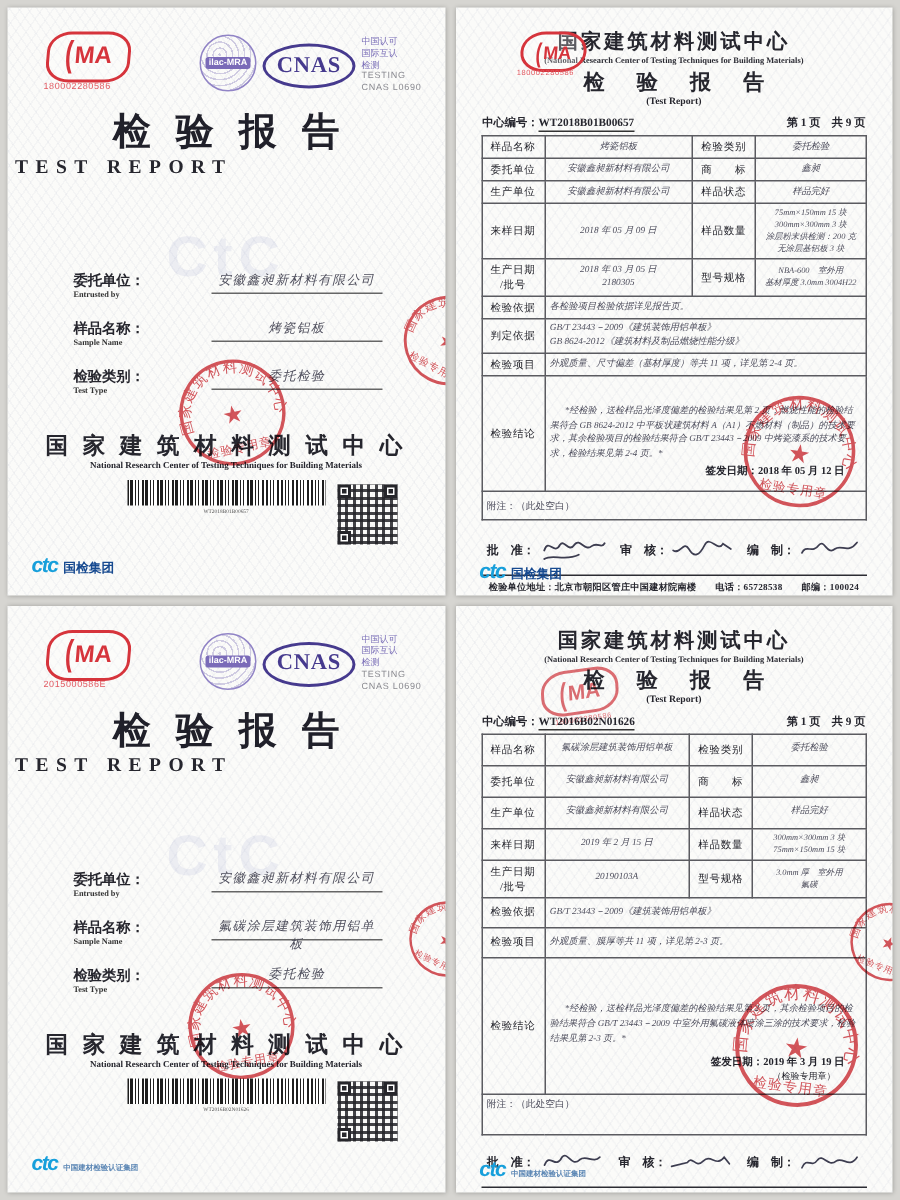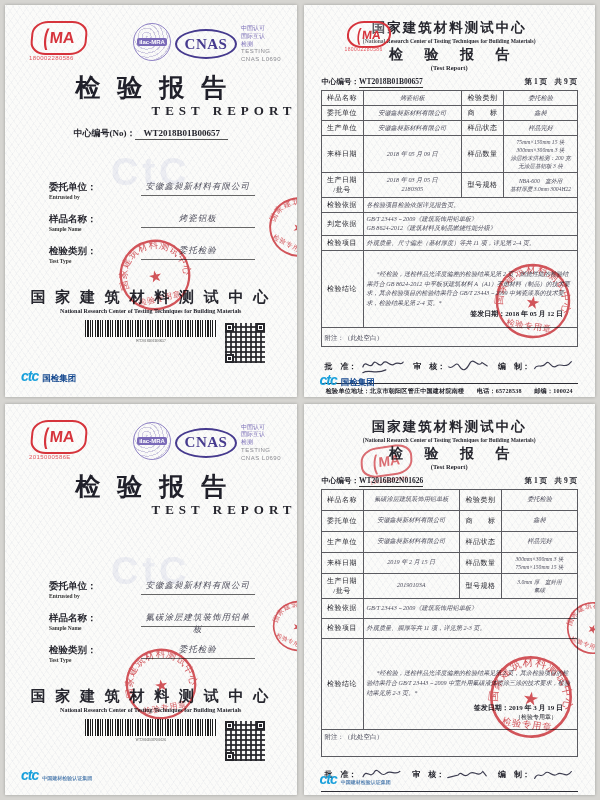--- a/index.html
+++ b/index.html
@@ -28,21 +28,21 @@
   .acc{position:absolute;font-size:6px;line-height:1.3;color:#7b6fb8;font-family:"Liberation Sans",sans-serif;}
   .acc .gy{color:#8a8a90;letter-spacing:.5px;}
   .ctc-row{position:absolute;left:16px;display:flex;align-items:baseline;gap:4px;}
   .ctc{color:#179fdb;font-weight:bold;font-style:italic;font-size:14px;letter-spacing:-1px;
     font-family:"Liberation Sans",sans-serif;}
   .ctc-cn{font-size:8.5px;color:#174a90;font-weight:bold;}
   .ctc-cn.small{font-size:5px;color:#5b86b4;}
   
   .c-title{position:absolute;left:0;right:0;text-align:center;font-size:25px;font-weight:bold;
     letter-spacing:17px;padding-left:17px;color:#20202a;}
-  .c-sub{position:absolute;left:0;right:0;text-align:right;font-size:13px;font-weight:bold;letter-spacing:5px;padding-left:5px;}
+  .c-sub{position:absolute;left:0;right:0;text-align:left;font-size:13px;font-weight:bold;letter-spacing:5px;padding-left:5px;}
   .c-no{position:absolute;left:0;right:0;text-align:center;font-size:9px;font-weight:bold;}
   .c-no-val{border-bottom:1px solid #555;padding:0 8px 1px;}
   .wm{position:absolute;left:0;right:0;text-align:center;font-size:38px;font-weight:bold;letter-spacing:4px;
     color:rgba(140,150,200,.13);font-family:"Liberation Sans",sans-serif;}
   .fields{position:absolute;left:44px;right:42px;}
   .f-row{display:flex;margin-bottom:13px;gap:28px;}
   .f-lab{width:64px;}
   .f-l{font-size:9.5px;font-weight:bold;}
   .f-s{font-size:5.5px;font-weight:bold;color:#333;}
   .f-val{flex:1;border-bottom:1px solid #666;text-align:center;font-style:italic;font-size:8.5px;
@@ -120,23 +120,20 @@
       </div>
     <div class="acc" style="left:236px;top:20px;">
       <div>中国认可</div>
       <div>国际互认</div>
       <div>检测</div>
       <div class="gy">TESTING</div>
       <div class="gy">CNAS L0690</div>
     </div>
     <div class="c-title" style="top:66px;">检验报告</div>
     <div class="c-sub" style="top:98px;">TEST REPORT</div>
-    <div class="c-no" style="top:122px;">
-      <span>中心编号(No)：</span><span class="c-no-val">WT2018B01B00657</span>
-    </div>
     <div class="wm" style="top:146px;">CtC</div>
     <div class="fields" style="top:176px;">
       <div class="f-row">
         <div class="f-lab">
             <div class="f-l">委托单位：</div>
           <div class="f-s">Entrusted by</div>
           </div>
         <div class="f-val">安徽鑫昶新材料有限公司</div>
         </div>
       <div class="f-row">

